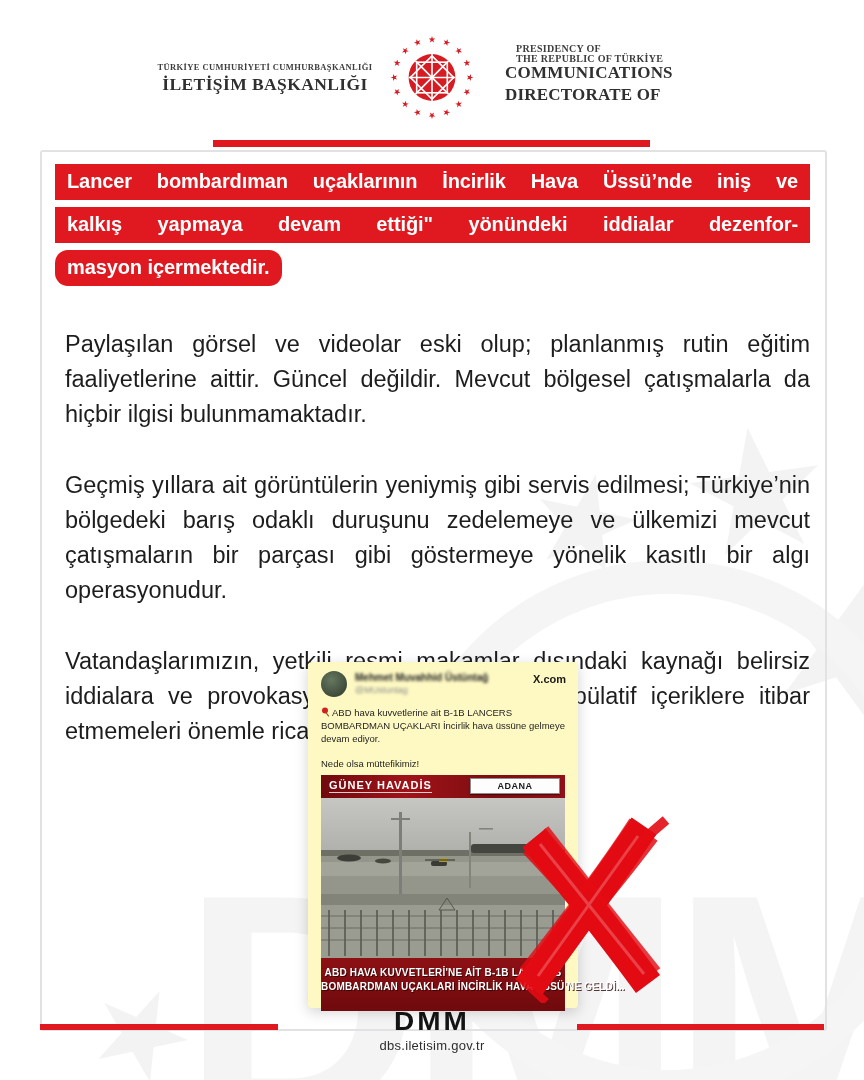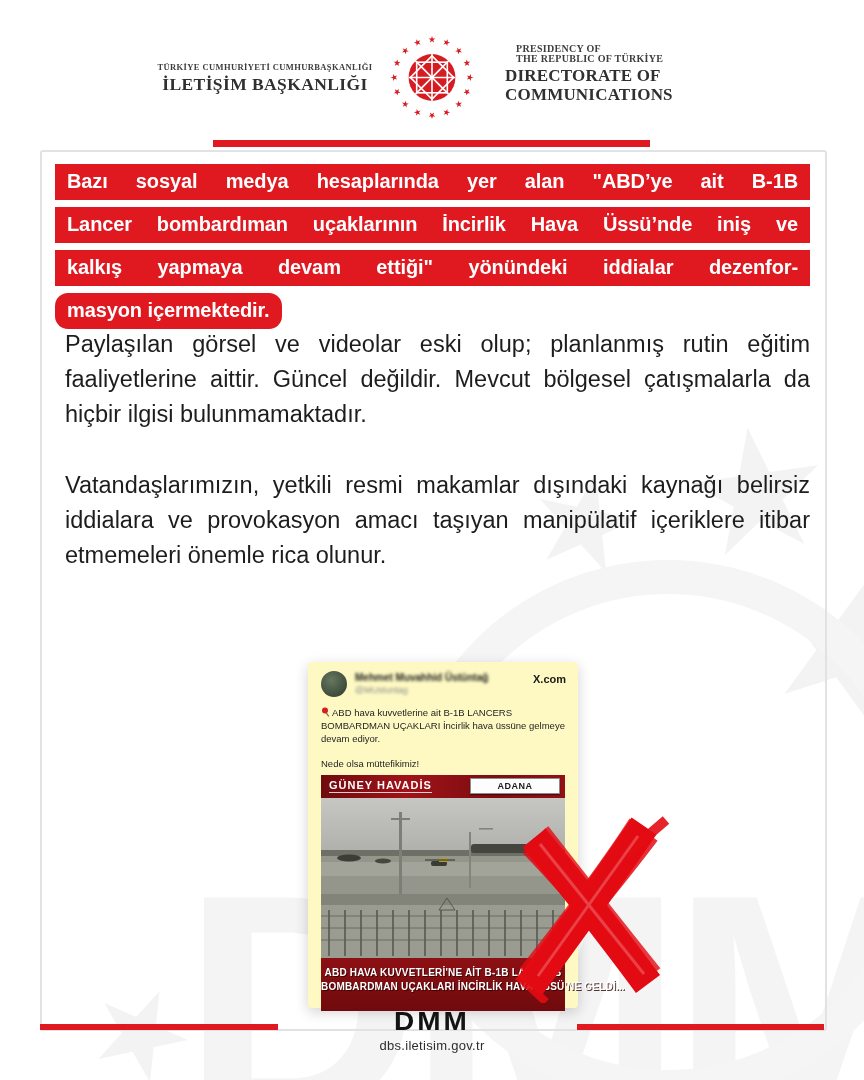--- a/index.html
+++ b/index.html
@@ -157,39 +157,39 @@
         <rect x="33" y="33" width="34" height="34" transform="rotate(45,50,50)"></rect>
         <line x1="50" y1="24" x2="50" y2="76"></line>
         <line x1="24" y1="50" x2="76" y2="50"></line>
         <line x1="31.6" y1="31.6" x2="68.4" y2="68.4"></line>
         <line x1="68.4" y1="31.6" x2="31.6" y2="68.4"></line>
       </g>
     </svg>
     <div class="hdr-right">
       <div class="small">PRESIDENCY OF</div>
       <div class="small">THE REPUBLIC OF TÜRKİYE</div>
+      <div class="big" style="margin-top:0;">COMMUNICATIONS</div>
       <div class="big">DIRECTORATE OF</div>
-      <div class="big" style="margin-top:0;">COMMUNICATIONS</div>
     </div>
   </div>
 
   <div class="accent-top"></div>
   <div class="card"></div>
   <div class="accent-bottom-left"></div>
   <div class="accent-bottom-right"></div>
 
   <div class="headline">
-    <div class="hl-line just">Bazı sosyal medya hesaplarında yer alan "ABD’ye ait B-1B</div>
     <div class="hl-line just">Lancer bombardıman uçaklarının İncirlik Hava Üssü’nde iniş ve</div>
     <div class="hl-line just">kalkış yapmaya devam ettiği" yönündeki iddialar dezenfor-</div>
     <div class="hl-line last">masyon içermektedir.</div>
   </div>
 
   <div class="bodytext">
     <p>Paylaşılan görsel ve videolar eski olup; planlanmış rutin eğitim faaliyetlerine aittir. Güncel değildir. Mevcut bölgesel çatışmalarla da hiçbir ilgisi bulunmamaktadır.</p>
+    <p>Geçmiş yıllara ait görüntülerin yeniymiş gibi servis edilmesi; Türkiye’nin bölgedeki barış odaklı duruşunu zedelemeye ve ülkemizi mevcut çatışmaların bir parçası gibi göstermeye yönelik kasıtlı bir algı operasyonudur.</p>
     <p>Vatandaşlarımızın, yetkili resmi makamlar dışındaki kaynağı belirsiz iddialara ve provokasyon amacı taşıyan manipülatif içeriklere itibar etmemeleri önemle rica olunur.</p>
   </div>
 
   <div class="tweet">
     <div class="tw-head">
       <div class="tw-avatar"></div>
       <div class="tw-name">Mehmet Muvahhid Üstüntağ</div>
       <div class="tw-handle">@MUstuntag</div>
       <div class="tw-source">X.com</div>
     </div>

